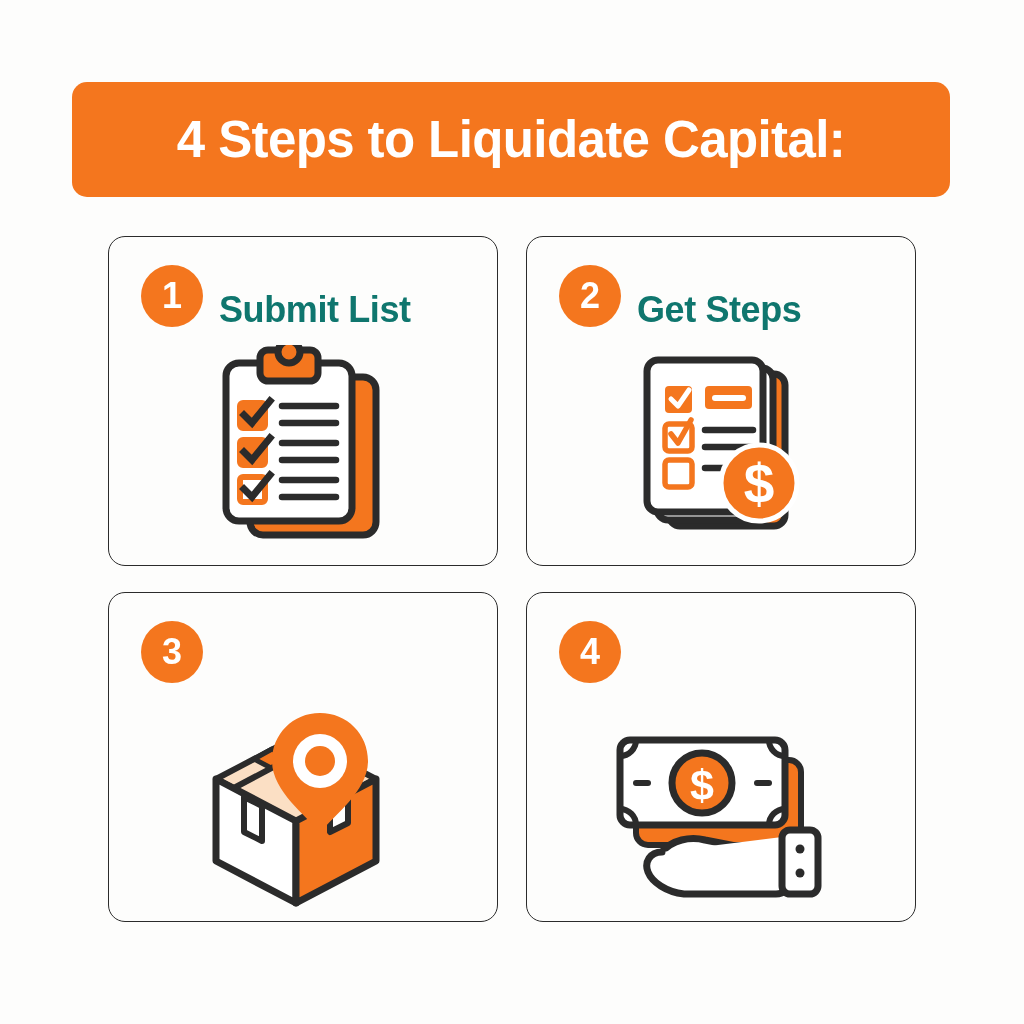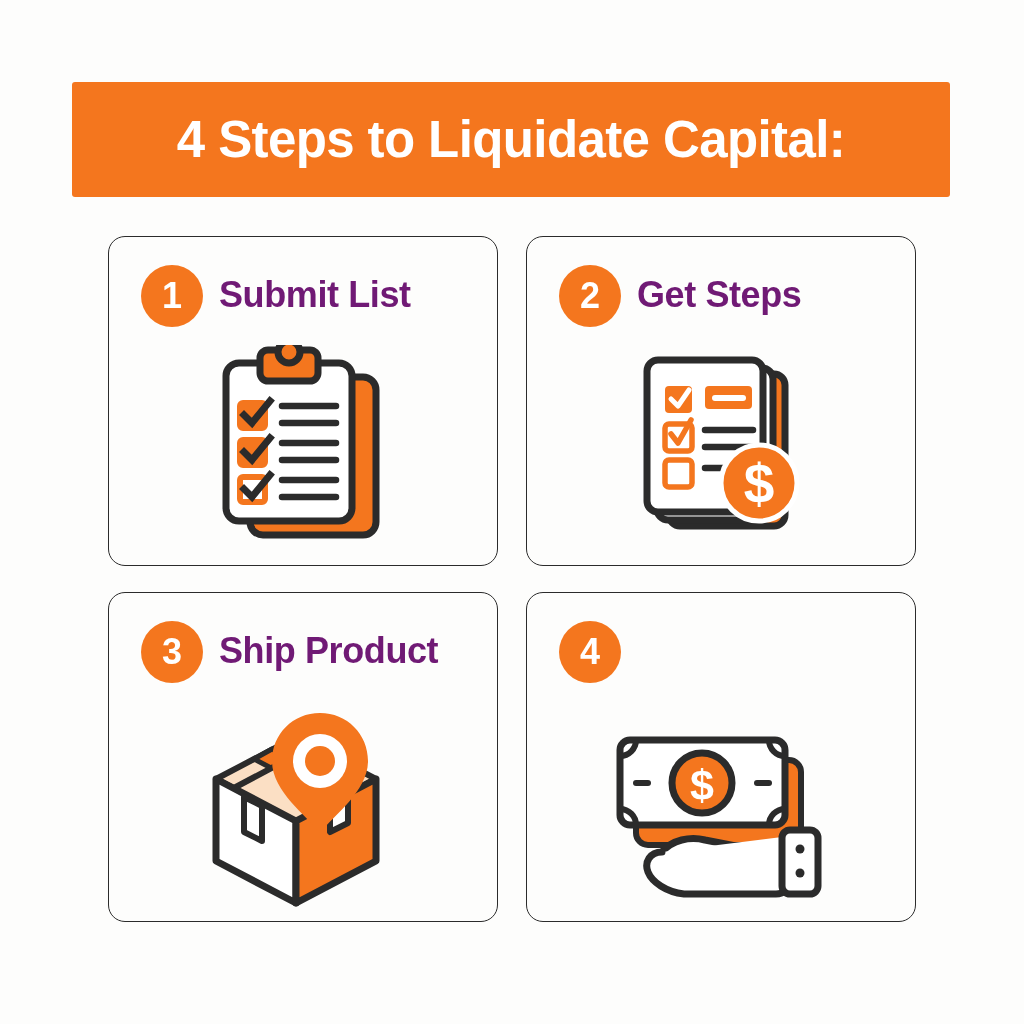--- a/index.html
+++ b/index.html
@@ -23,21 +23,21 @@
   }
 
   
   .banner {
     position: absolute;
     left: 72px;
     top: 82px;
     width: 878px;
     height: 115px;
     background: #F4761E;
-    border-radius: 3px;
+    border-radius: 15px;
     display: flex;
     align-items: center;
     justify-content: center;
   }
   .banner-title {
     color: #ffffff;
     font-size: 51px;
     font-weight: bold;
     letter-spacing: -0.6px;
     white-space: nowrap;
@@ -82,26 +82,26 @@
     background: #F4761E;
     color: #ffffff;
     font-size: 36px;
     font-weight: bold;
     display: flex;
     align-items: center;
     justify-content: center;
     line-height: 1;
   }
   .card-title {
-    color: #701a75;
+    color: #0f766e;
     font-size: 36px;
     font-weight: bold;
     line-height: 1.16;
     letter-spacing: -0.4px;
-    margin-top: 9px;
+    margin-top: 24px;
     max-width: 250px;
   }
   .card-title.wrap {
     max-width: 200px;
   }
   .icon-area {
     position: absolute;
     left: 0;
     right: 0;
     bottom: 10px;
@@ -192,21 +192,20 @@
 
           <circle cx="138" cy="135" r="38" fill="#F4761E" stroke="#ffffff" stroke-width="5"></circle>
           <text x="138" y="155" font-family="'Liberation Sans', sans-serif" font-size="55" font-weight="bold" fill="#ffffff" text-anchor="middle">$</text>
         </svg>
       </div>
     </div>
 
     <div class="card">
       <div class="card-head">
         <div class="step-circle">3</div>
-        <div class="card-title">Ship Product</div>
       </div>
       <div class="icon-area shifted">
         <svg width="215" height="210" viewBox="0 0 215 210">
 
           <polygon points="20,72 100,30 180,72 100,114" fill="#fbdfc4" stroke="#2b2b2b" stroke-width="6" stroke-linejoin="round"></polygon>
 
           <polygon points="58,52 76,42 116,63 98,73" fill="#F4761E" stroke="#2b2b2b" stroke-width="5" stroke-linejoin="round"></polygon>
 
           <polygon points="36,82 100,48 164,82 100,116" fill="#fbdfc4" stroke="#2b2b2b" stroke-width="6" stroke-linejoin="round"></polygon>
 

